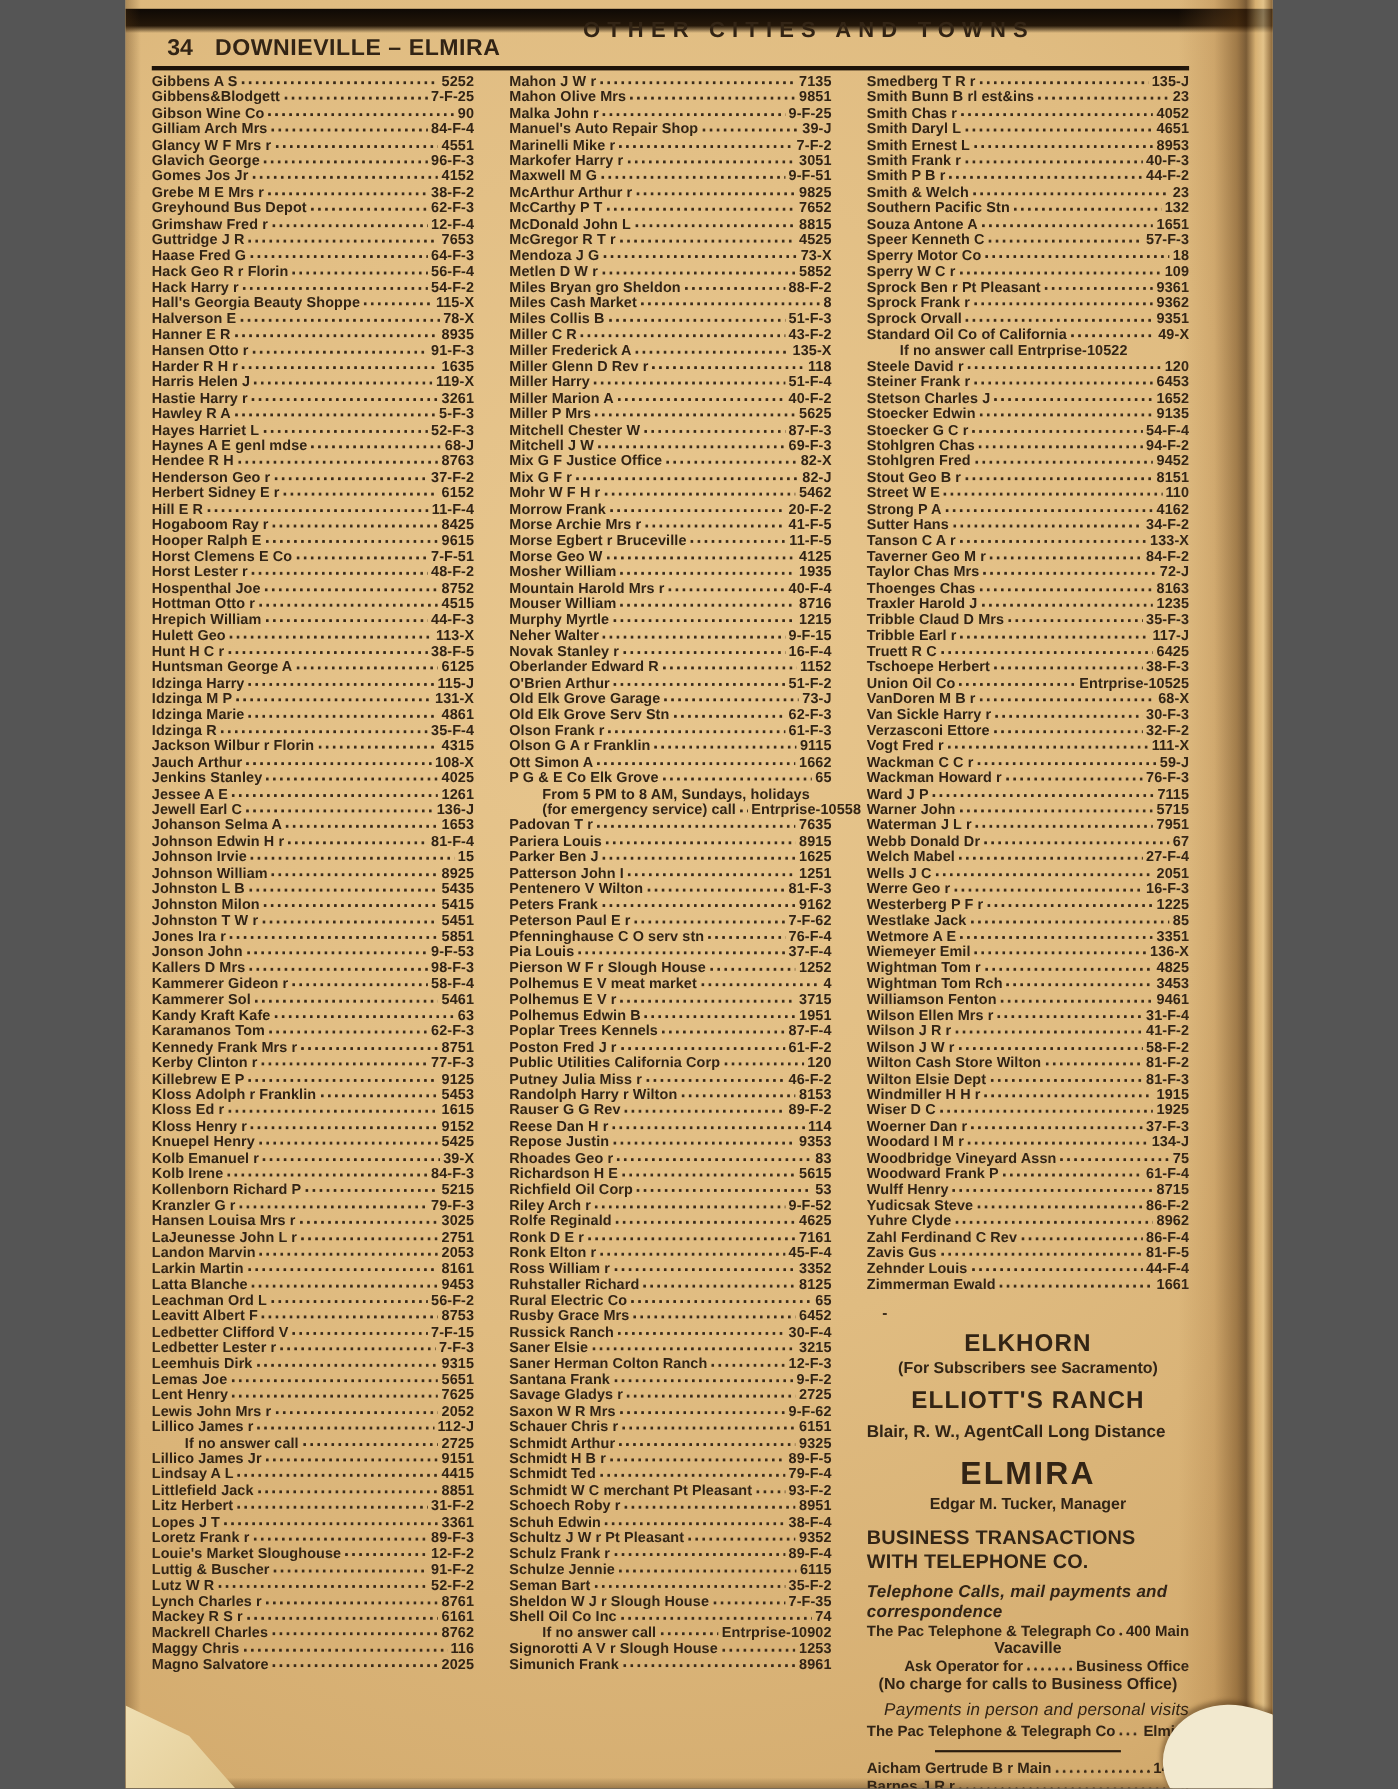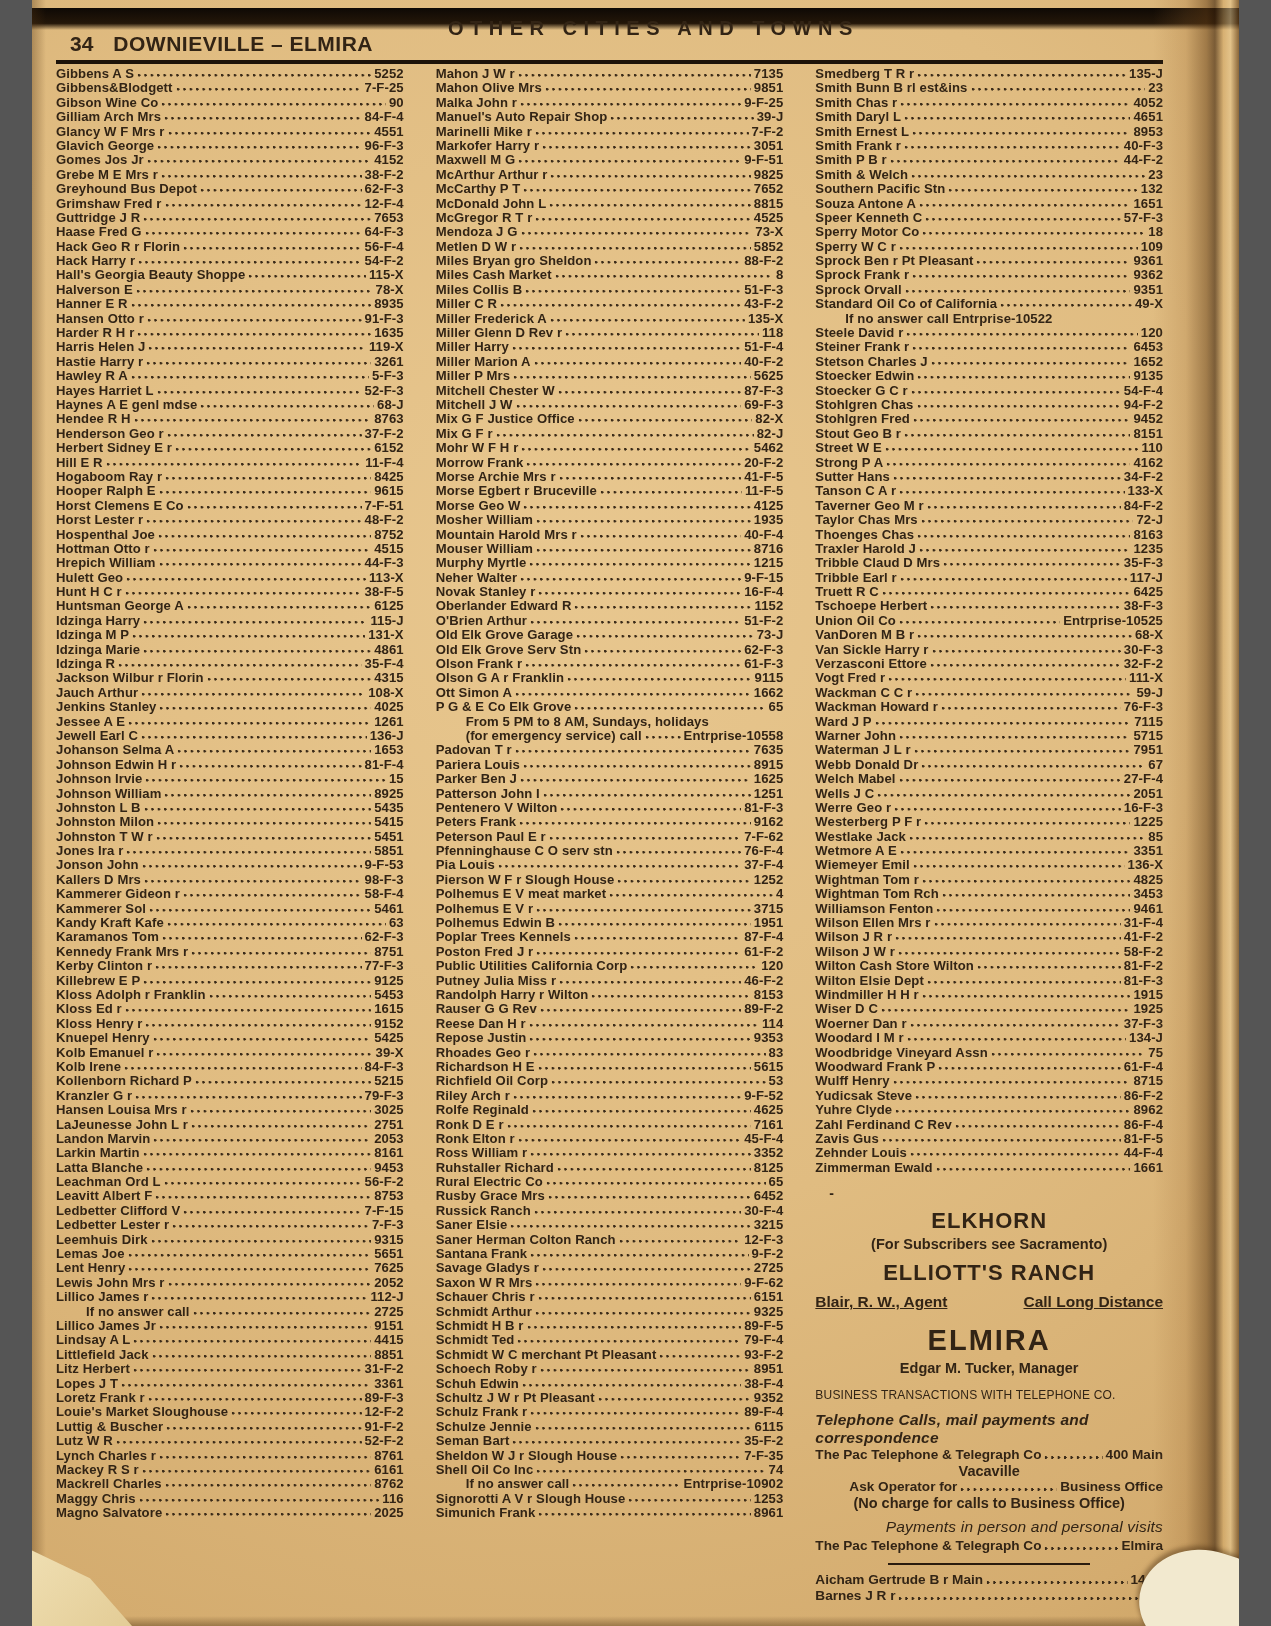--- a/index.html
+++ b/index.html
@@ -1,16 +1,16 @@
 <!DOCTYPE html>
 <html><head>
 <meta charset="utf-8">
 <style>
   html,body{margin:0;padding:0;background:#555;}
-  .page{position:relative;width:1207px;height:1626px;margin:0 auto;overflow:hidden;
+  .page{position:relative;width:1043px;height:1626px;margin:0 auto;overflow:hidden;
     background:radial-gradient(120% 90% at 45% 35%, #e8c78f 0%, #e0bc81 45%, #d4ac6f 78%, #c09757 100%);
     font-family:"Liberation Sans", sans-serif;color:#322415;}
   
   .top-band{position:absolute;top:8px;left:0;right:0;height:22px;background:linear-gradient(#0e0905,#241709 70%,rgba(36,23,9,0));}
   .left-edge{position:absolute;top:0;left:0;bottom:0;width:14px;background:linear-gradient(to right,rgba(80,50,18,.35),rgba(80,50,18,0));}
   .bottom-edge{position:absolute;left:0;right:0;bottom:0;height:10px;background:linear-gradient(to top,rgba(70,42,14,.4),rgba(70,42,14,0));}
   .page-curl{position:absolute;top:0;right:0;bottom:0;width:86px;
     background:linear-gradient(to right,rgba(120,80,30,0) 0%,rgba(150,100,45,.22) 38%,rgba(100,62,22,.5) 62%,rgba(62,36,12,.62) 72%,rgba(210,170,105,.45) 82%,rgba(233,205,150,.55) 90%,rgba(95,60,22,.65) 100%);}
   .torn-corner-left{position:absolute;left:0;bottom:0;width:100px;height:92px;
     background:linear-gradient(135deg,#f0e0b4,#e3cc96);clip-path:polygon(0 18%,58% 48%,100% 100%,0 100%);
@@ -33,22 +33,22 @@
     background-size:6.4px 14.4px;background-repeat:repeat-x;}
   .row .num{flex:0 0 auto;text-align:right;}
   .row.indent{padding-left:30px;}
   .row.plain .nm{flex:1;}
   
   .elmira{margin-top:14px;}
   .sec-dash{font-weight:700;font-size:14px;margin-left:14px;height:12px;line-height:10px;}
   .sec-h{text-align:center;font-weight:700;font-size:22px;letter-spacing:1px;margin:8px 0 2px;}
   .sec-h.big{font-size:29px;letter-spacing:2px;margin:13px 0 3px;}
   .sec-center{text-align:center;font-weight:700;font-size:14.5px;}
-  .sec-split{display:flex;justify-content:space-between;font-weight:700;font-size:15.5px;margin:7px 0 2px;text-decoration:underline;}
-  .sec-bold{font-weight:400;font-size:12px;margin:12px 0 6px;letter-spacing:.2px;}
+  .sec-split{display:flex;justify-content:flex-start;font-weight:700;font-size:15.5px;margin:7px 0 2px;}
+  .sec-bold{font-weight:700;font-size:18px;margin:12px 0 6px;letter-spacing:.2px;}
   .sec-italic{font-style:italic;font-weight:700;font-size:15.5px;margin-top:9px;letter-spacing:.2px;}
   .sec-italic-center{font-style:italic;font-weight:400;font-size:15.5px;text-align:right;margin:7px 0 2px;letter-spacing:.2px;}
   .sec-entry{display:flex;height:16px;font-size:13.6px;font-weight:700;white-space:nowrap;}
   .sec-entry .leader{flex:1 1 auto;margin:0 3px;
     background-image:radial-gradient(circle at 2px 10.5px,#3a2a18 1.2px,rgba(0,0,0,0) 1.55px);
     background-size:6.4px 16px;background-repeat:repeat-x;}
   .sec-entry.indent{padding-left:34px;}
   .sec-rule{width:58%;margin:9px auto 7px;border-bottom:2.5px solid #2a1c0e;}
 </style>
 </head>

